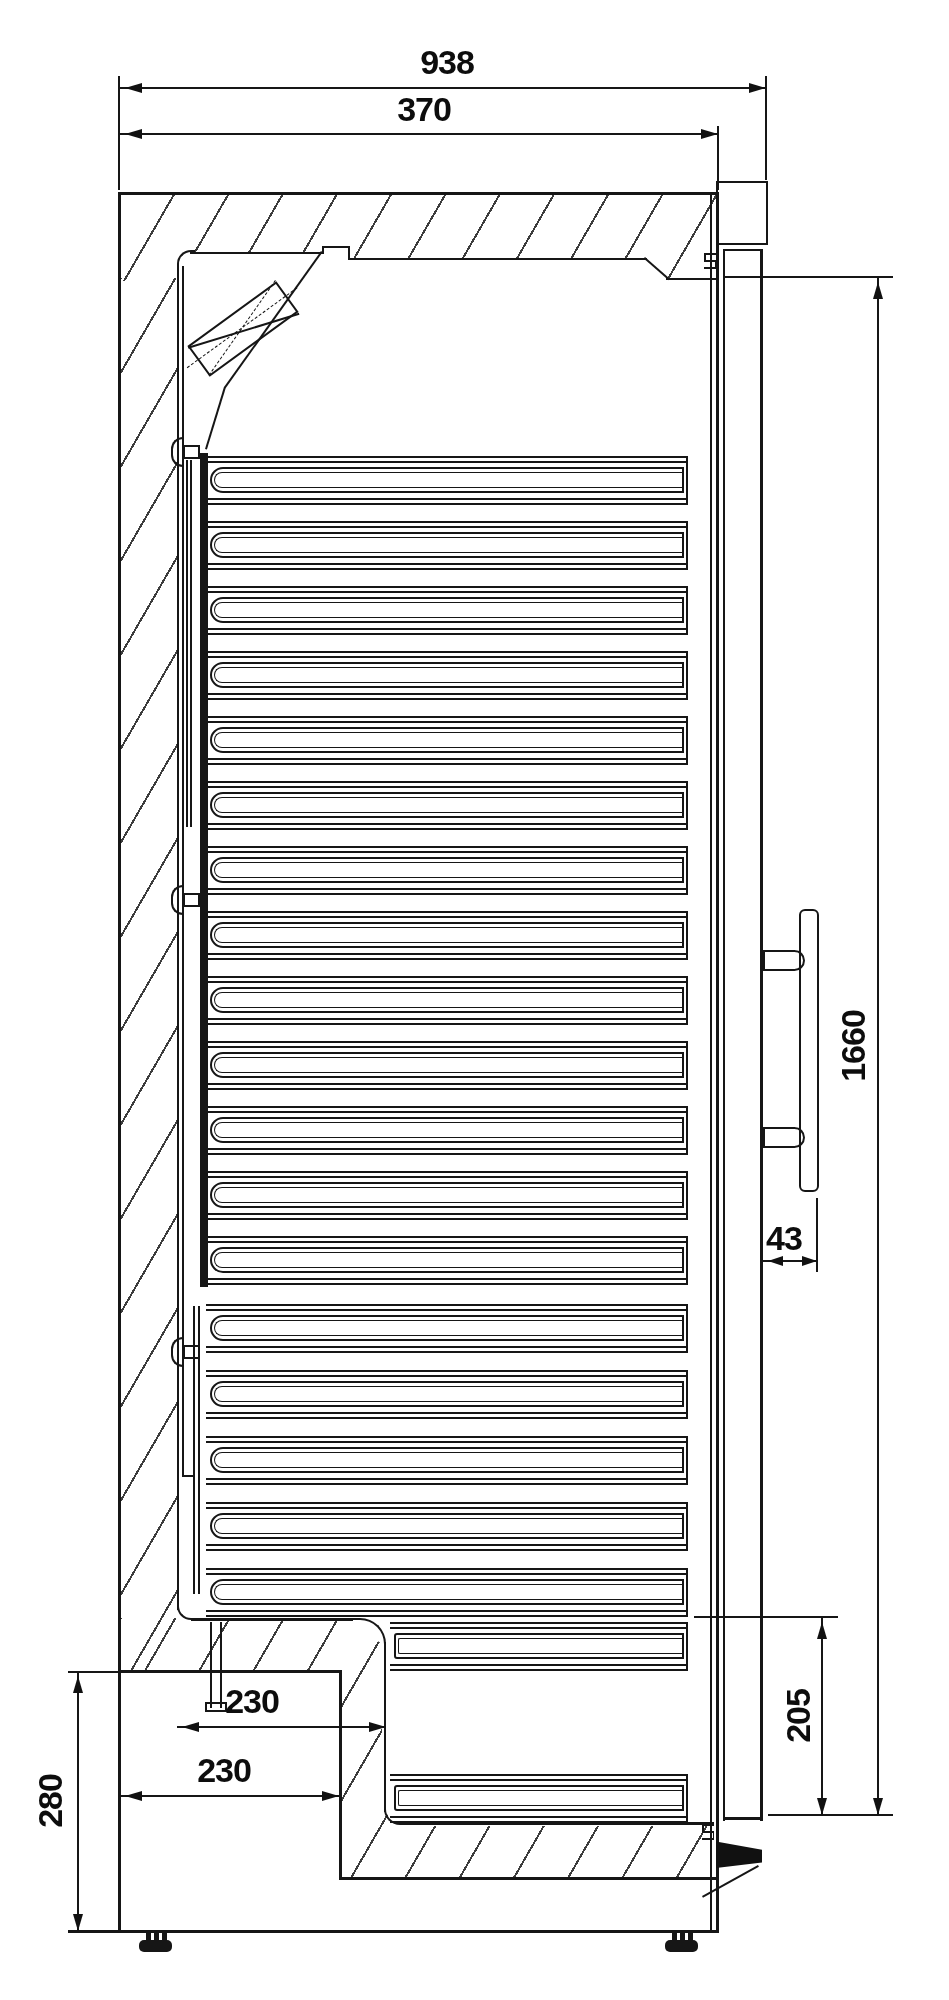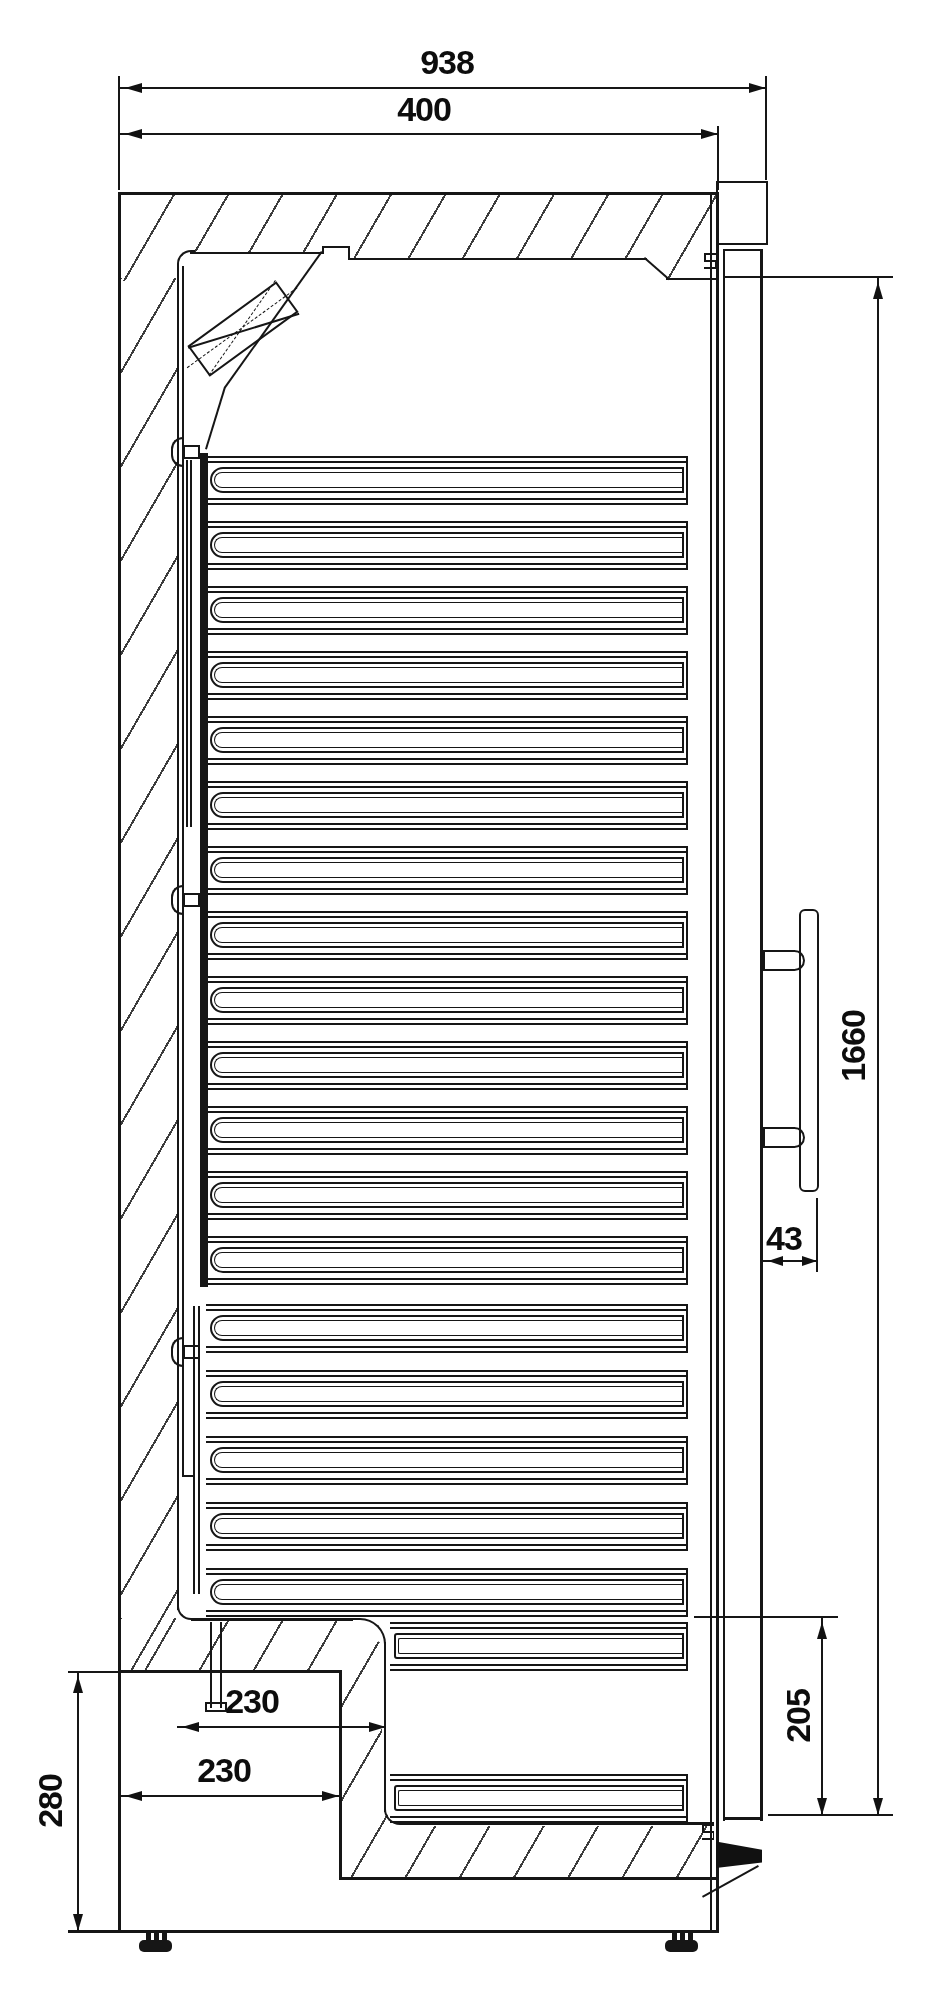--- a/index.html
+++ b/index.html
@@ -324,21 +324,21 @@
   <div class="ln" style="left:765px;top:76px;width:1.5px;height:104px;"></div>
   <div class="ln" style="left:120px;top:87px;width:646px;height:2px;"></div>
   <div class="ar" style="left:120px;top:83px;border-right:17px solid #111;"></div>
   <div class="ar" style="left:749px;top:83px;border-left:17px solid #111;"></div>
   <span class="dim" style="left:447px;top:62px;">938</span>
 
   <div class="ln" style="left:717px;top:126px;width:1.5px;height:64px;"></div>
   <div class="ln" style="left:120px;top:133px;width:598px;height:2px;"></div>
   <div class="ar" style="left:120px;top:129px;border-right:17px solid #111;"></div>
   <div class="ar" style="left:701px;top:129px;border-left:17px solid #111;"></div>
-  <span class="dim" style="left:424px;top:109px;">400</span>
+  <span class="dim" style="left:424px;top:109px;">370</span>
 
   <div class="ln" style="left:723px;top:276px;width:170px;height:1.5px;"></div>
   <div class="ln" style="left:768px;top:1814px;width:125px;height:1.5px;"></div>
   <div class="ln" style="left:877px;top:277px;width:2px;height:1538px;"></div>
   <div class="ar" style="left:873px;top:277px;border-bottom:17px solid #111;"></div>
   <div class="ar" style="left:873px;top:1798px;border-top:17px solid #111;"></div>
   <span class="dim rot" style="left:853px;top:1046px;">1660</span>
 
   <div class="ln" style="left:694px;top:1616px;width:144px;height:1.5px;"></div>
   <div class="ln" style="left:821px;top:1617px;width:2px;height:198px;"></div>

